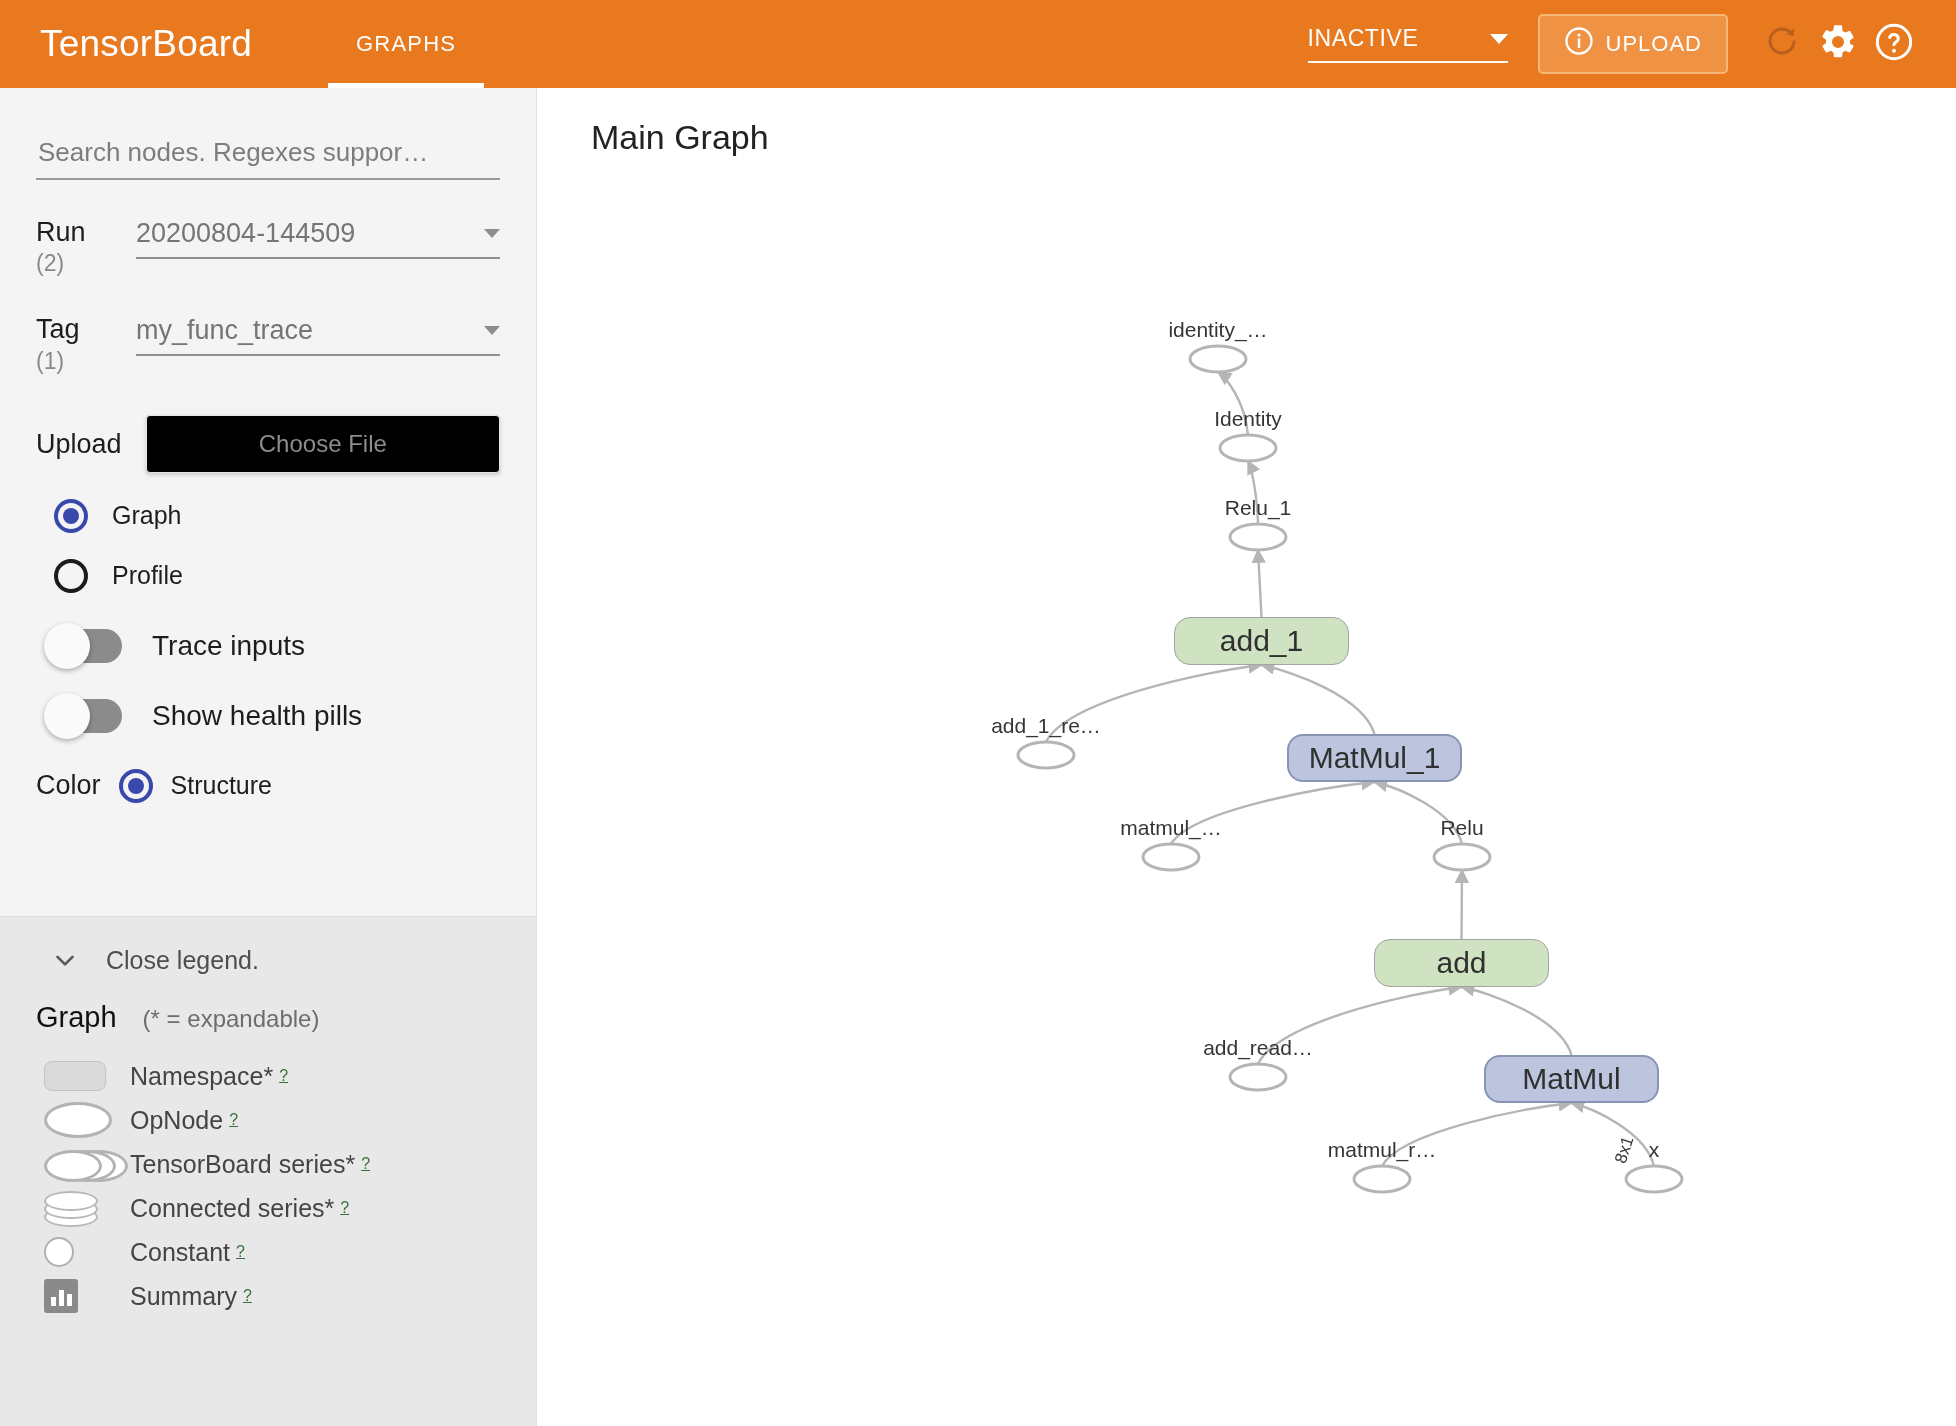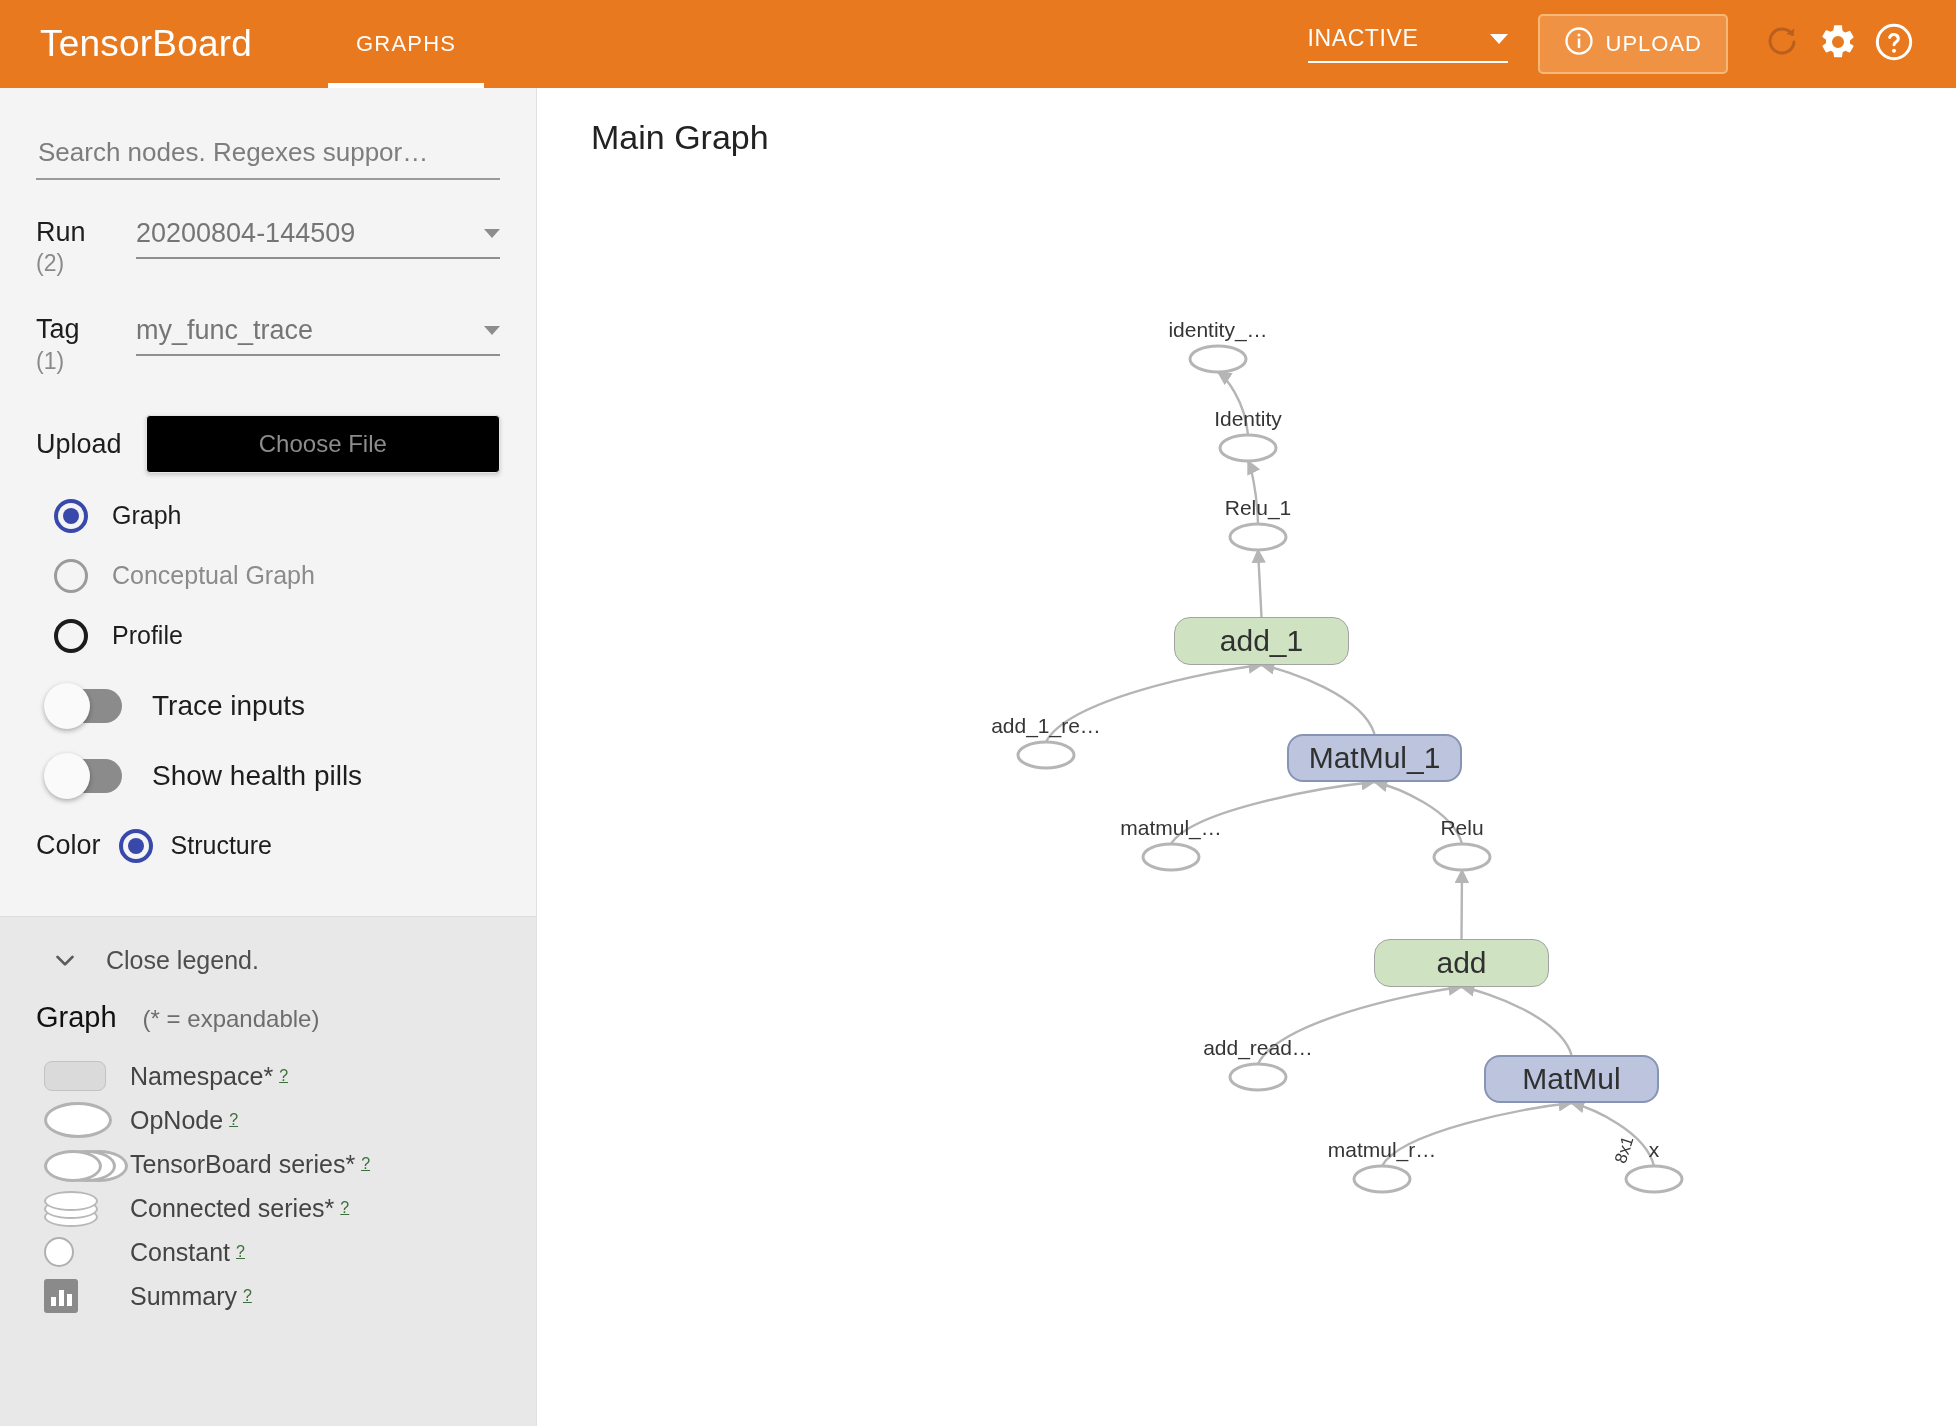--- a/index.html
+++ b/index.html
@@ -479,24 +479,20 @@
         </div>
 
         <div class="upload-row">
           <div class="field-label">Upload</div>
           <div class="choose-file">Choose File</div>
         </div>
 
         <div class="radio-row">
           <span class="radio checked"></span>
           <span class="radio-label">Graph</span>
-        </div>
-        <div class="radio-row">
-          <span class="radio unchecked-gray"></span>
-          <span class="radio-label muted">Conceptual Graph</span>
         </div>
         <div class="radio-row">
           <span class="radio unchecked-dark"></span>
           <span class="radio-label">Profile</span>
         </div>
 
         <div class="toggle-row">
           <span class="toggle">
               <span class="knob"></span>
             </span>

